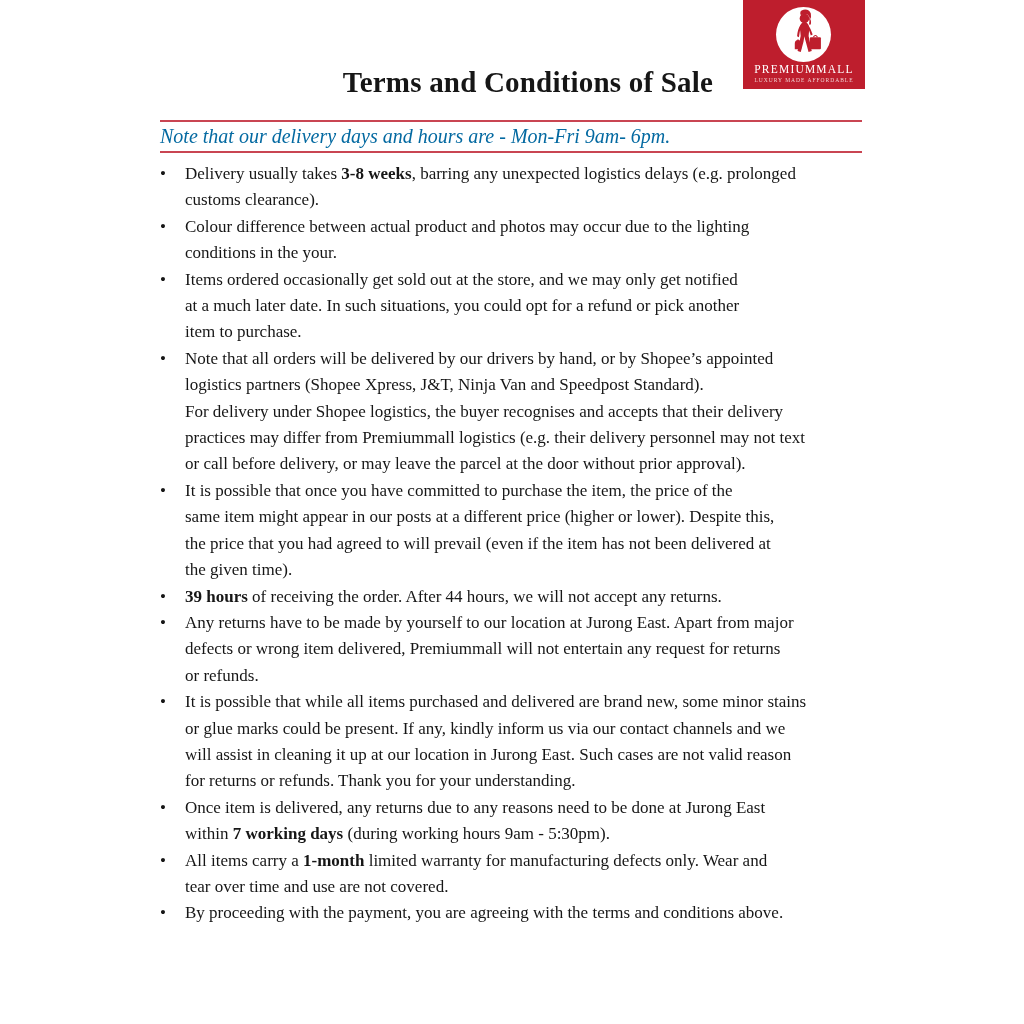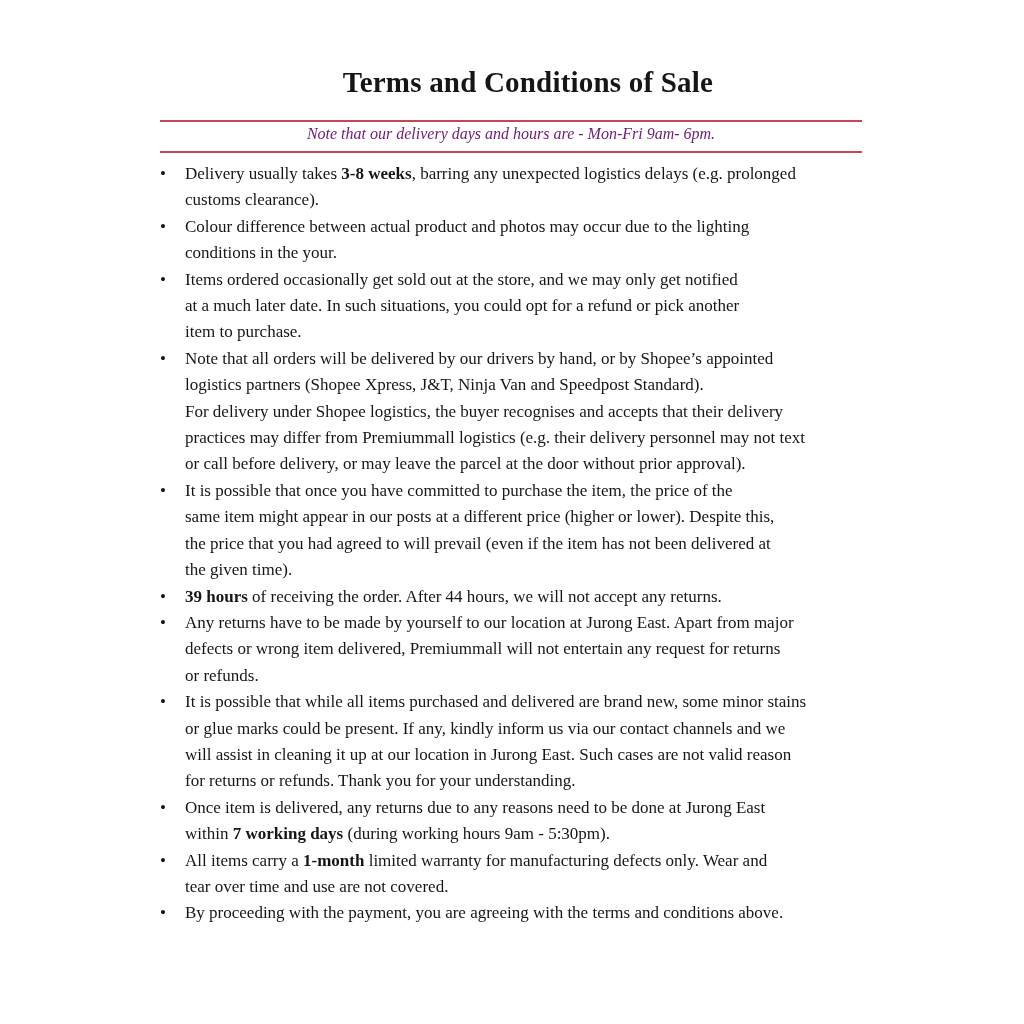--- a/index.html
+++ b/index.html
@@ -61,24 +61,24 @@
     width: 702px;
     height: 2px;
     background: #c94552;
   }
   .rule-top { top: 120px; }
   .rule-bottom { top: 151px; }
   .note {
     position: absolute;
     top: 125px; left: 160px;
     width: 702px;
-    text-align: center;
+    text-align: left;
     font-style: italic;
-    font-size: 16px;
-    color: #701a75;
+    font-size: 20px;
+    color: #0369a1;
   }
   
   .terms {
     position: absolute;
     top: 161px;
     left: 160px;
     width: 735px;
     margin: 0; padding: 0;
     list-style: none;
     font-size: 17px;
@@ -98,20 +98,55 @@
   }
   .terms b { font-weight: bold; }
 </style>
 </head>
 <body>
 
 <div class="page">
 
   <h1 class="title">Terms and Conditions of Sale</h1>
 
+  <div class="logo">
+    <div class="logo-circle">
+      <svg viewBox="0 0 60 60">
+        <g fill="#be1e2d">
+
+          <circle cx="31" cy="12.5" r="5.2"></circle>
+
+          <path d="M27 9 Q25 4 30 3 Q36 2 38 7 Q39 11 37 14 L36 10 Q34 7 30 8 Z"></path>
+          <path d="M36 12 q3 2 2 7 l-2 0 q1 -4 0 -7 z"></path>
+
+          <path d="M28.5 17
+                   Q25 21 26.5 27
+                   Q27.5 31 26 36
+                   L23.5 48 L27 49 L30 38
+                   Q30.5 35 31 32
+                   Q31.5 35 32.5 38
+                   L35.5 49 L39 48 L36.5 36
+                   Q35 31 36 27
+                   Q37.5 21 33.5 17 Z"></path>
+
+          <path d="M27 19 Q23.5 24 23 32 L25 33 Q25.5 26 28 21 Z"></path>
+
+          <path d="M34.5 19 Q38.5 24 40 30 L38 31 Q36.5 25 33.5 21 Z"></path>
+
+          <path d="M20.5 40 q0 -4 3.5 -4 q3.5 0 3.5 4 l0 6 l-7 0 z"></path>
+          <path d="M22.5 37 q1.5 -3.5 3 0 l-1 0 q-0.6 -2 -1.2 0 z"></path>
+
+          <rect x="37" y="33" width="12" height="13" rx="1"></rect>
+          <path d="M40 33 q3 -5 6 0 l-1.5 0 q-1.5 -3 -3 0 z"></path>
+        </g>
+      </svg>
+    </div>
+    <div class="brand-name">PREMIUMMALL</div>
+    <div class="brand-tagline">LUXURY MADE AFFORDABLE</div>
+  </div>
 
   <div class="rule rule-top"></div>
   <div class="note">Note that our delivery days and hours are - Mon-Fri 9am- 6pm.</div>
   <div class="rule rule-bottom"></div>
 
   <ul class="terms" id="terms-list">
       <li>
         <span class="bullet">•</span>
         <span class="term-text"><span>Delivery usually takes </span><b>3-8 weeks</b><span>, barring any unexpected logistics delays (e.g. prolonged
 customs clearance).</span></span>

